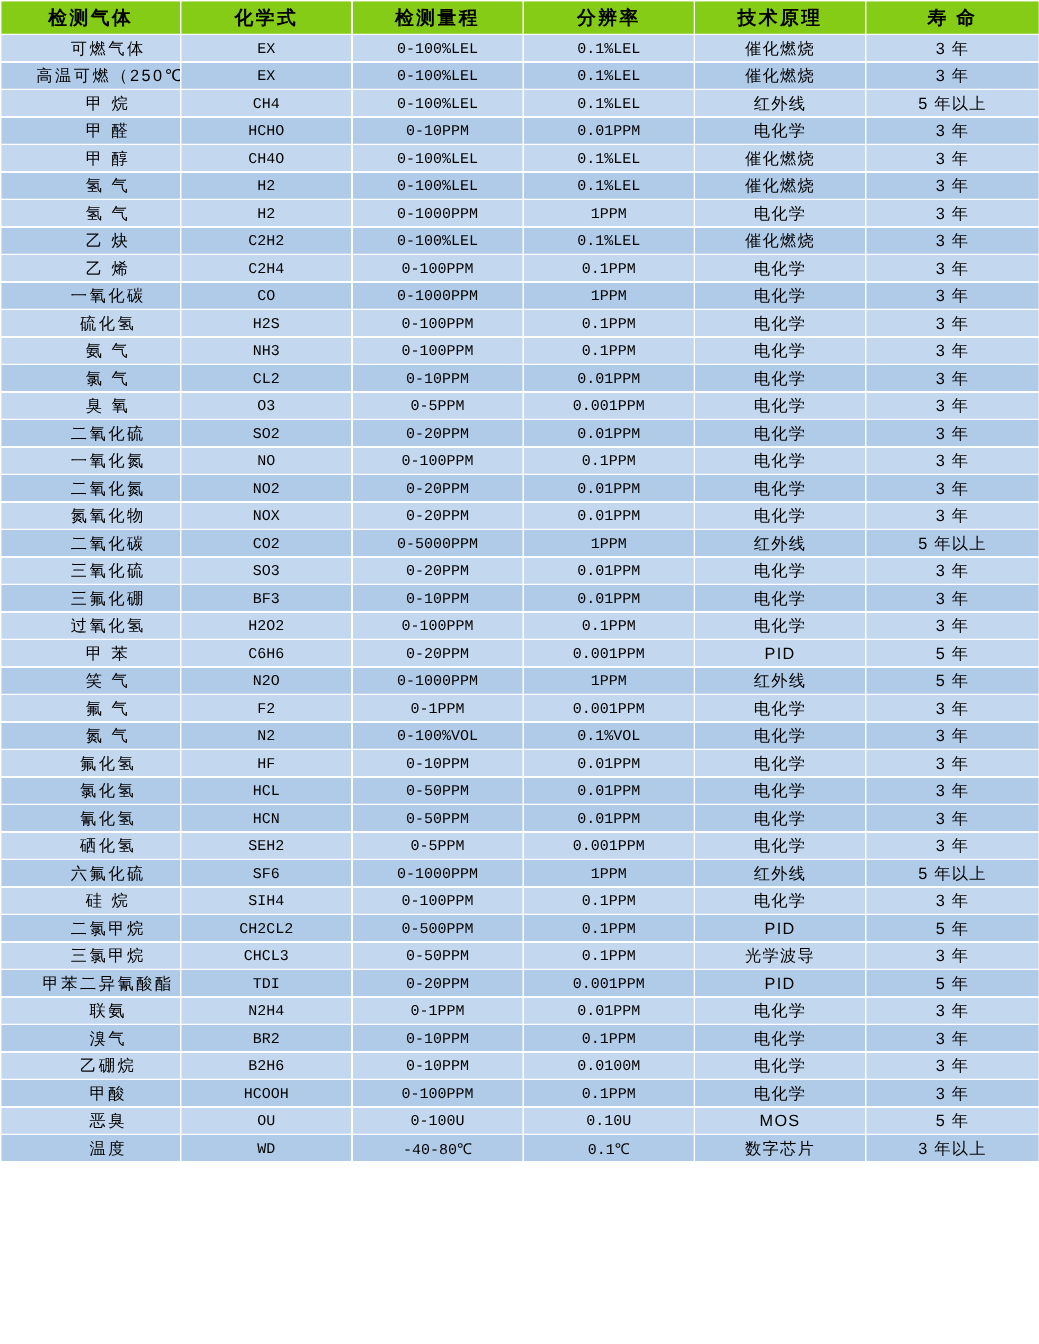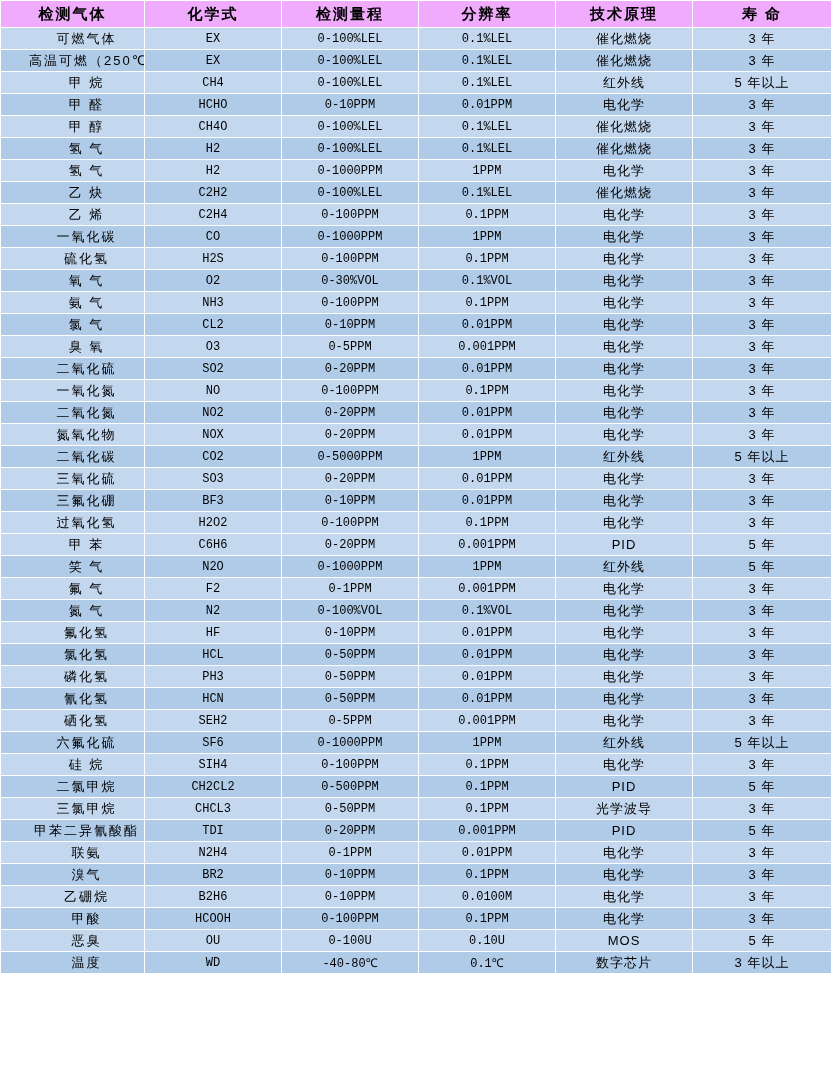--- a/index.html
+++ b/index.html
@@ -26,21 +26,21 @@
     border: 1px solid #ffffff;
     text-align: center;
     vertical-align: middle;
     color: #000000;
     padding: 0;
     overflow: hidden;
     white-space: nowrap;
   }
   #gas-table thead th {
     height: 26px;
-    background: #f0abfc;
+    background: #84cc16;
     font-size: 15px;
     font-weight: bold;
     letter-spacing: 2px;
     margin-top: 44px;
   }
   #gas-table tbody td {
     height: 21px;
     font-size: 13px;
   }
   #gas-table tbody tr.odd td { background: #c3d8ef; }
@@ -165,28 +165,20 @@
         <td class="life">3 年</td>
       </tr>
       <tr class="odd">
         <td class="name">硫化氢</td>
         <td class="formula">H2S</td>
         <td class="range">0-100PPM</td>
         <td class="res">0.1PPM</td>
         <td class="tech">电化学</td>
         <td class="life">3 年</td>
       </tr>
-      <tr class="even">
-        <td class="name">氧 气</td>
-        <td class="formula">O2</td>
-        <td class="range">0-30%VOL</td>
-        <td class="res">0.1%VOL</td>
-        <td class="tech">电化学</td>
-        <td class="life">3 年</td>
-      </tr>
       <tr class="odd">
         <td class="name">氨 气</td>
         <td class="formula">NH3</td>
         <td class="range">0-100PPM</td>
         <td class="res">0.1PPM</td>
         <td class="tech">电化学</td>
         <td class="life">3 年</td>
       </tr>
       <tr class="even">
         <td class="name">氯 气</td>
@@ -309,28 +301,20 @@
         <td class="life">3 年</td>
       </tr>
       <tr class="even">
         <td class="name">氯化氢</td>
         <td class="formula">HCL</td>
         <td class="range">0-50PPM</td>
         <td class="res">0.01PPM</td>
         <td class="tech">电化学</td>
         <td class="life">3 年</td>
       </tr>
-      <tr class="odd">
-        <td class="name">磷化氢</td>
-        <td class="formula">PH3</td>
-        <td class="range">0-50PPM</td>
-        <td class="res">0.01PPM</td>
-        <td class="tech">电化学</td>
-        <td class="life">3 年</td>
-      </tr>
       <tr class="even">
         <td class="name">氰化氢</td>
         <td class="formula">HCN</td>
         <td class="range">0-50PPM</td>
         <td class="res">0.01PPM</td>
         <td class="tech">电化学</td>
         <td class="life">3 年</td>
       </tr>
       <tr class="odd">
         <td class="name">硒化氢</td>

